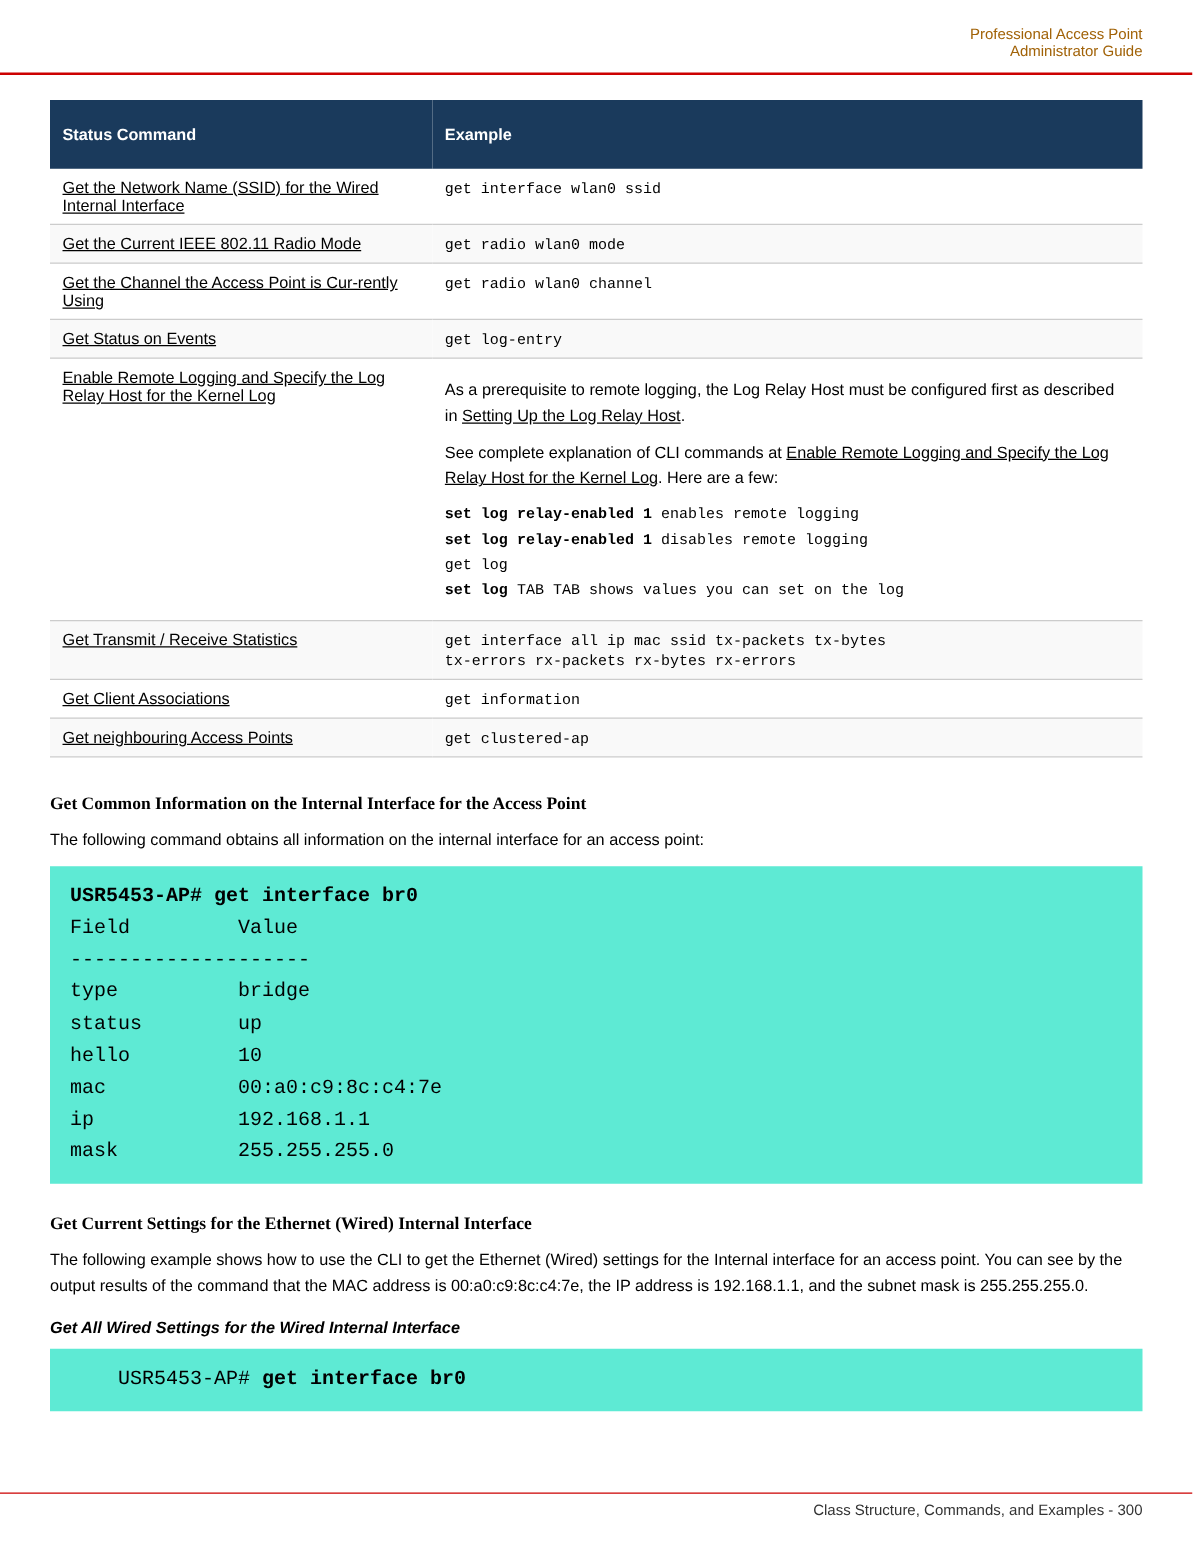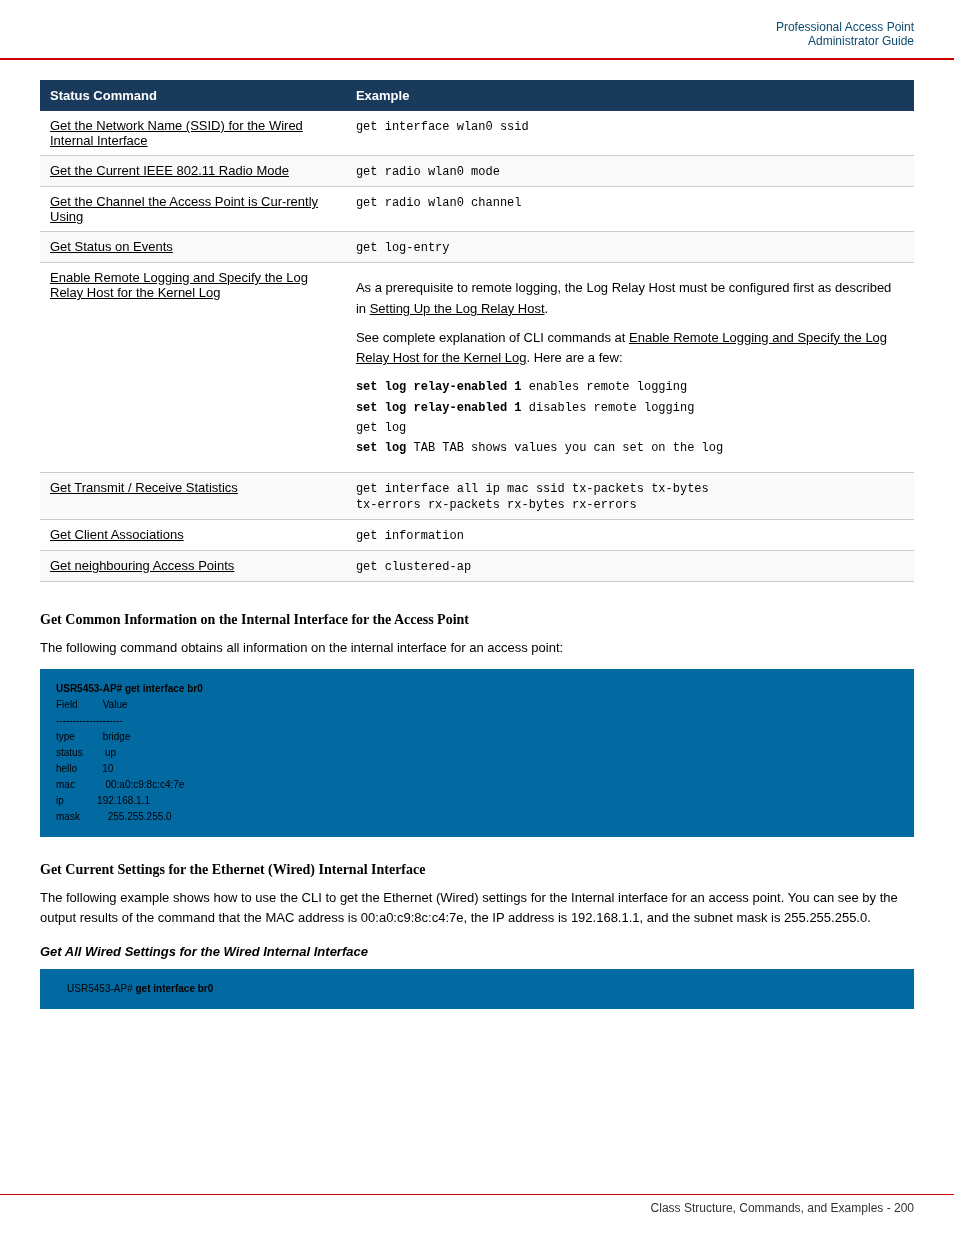--- a/index.html
+++ b/index.html
@@ -10,41 +10,41 @@
       background: #fff;
       width: 954px;
       min-height: 1235px;
       position: relative;
     }
 
     .page-header {
       text-align: right;
       padding: 20px 40px 10px 40px;
       font-size: 12px;
-      color: #0c4a6e;
+      color: #a16207;
       border-bottom: 2px solid #c00;
       margin-bottom: 20px;
     }
 
     .page-content {
       padding: 0 40px 60px 40px;
     }
 
     
     .status-table {
       width: 100%;
       border-collapse: collapse;
       margin-bottom: 30px;
       font-size: 13px;
     }
 
     .status-table th {
       background-color: #1a3a5c;
       color: #fff;
-      padding: 8px 10px;
+      padding: 20px 10px;
       text-align: left;
       font-weight: bold;
     }
 
     .status-table td {
       padding: 7px 10px;
       vertical-align: top;
       border-bottom: 1px solid #ccc;
     }
 
@@ -64,23 +64,23 @@
       color: #000000;
       text-decoration: underline;
     }
 
     code, .code-inline {
       font-family: "Courier New", Courier, monospace;
       font-size: 12px;
     }
 
     .code-block {
-      font-family: Liberation Sans, sans-serif;
-      font-size: 10px;
-      background: #0369a1;
+      font-family: Liberation Mono, monospace;
+      font-size: 16px;
+      background: #5eead4;
       padding: 12px 16px;
       margin: 10px 0;
       line-height: 1.6;
       white-space: pre;
     }
 
     .bold-code {
       font-weight: bold;
     }
 
@@ -255,14 +255,14 @@
   <p class="section-para">
     The following example shows how to use the CLI to get the Ethernet (Wired) settings for the Internal interface for an access point. You can see by the output results of the command that the MAC address is 00:a0:c9:8c:c4:7e, the IP address is 192.168.1.1, and the subnet mask is 255.255.255.0.
   </p>
   <p class="subsection-heading">Get All Wired Settings for the Wired Internal Interface</p>
   <div class="code-block">    USR5453-AP# <span class="bold-code">get interface br0</span></div>
 
 </div>
 
 <div class="page-footer">
   <span class="footer-left"></span>
-  <span class="footer-right">Class Structure, Commands, and Examples - 200</span>
+  <span class="footer-right">Class Structure, Commands, and Examples - 300</span>
 </div>
 
 </body></html>

